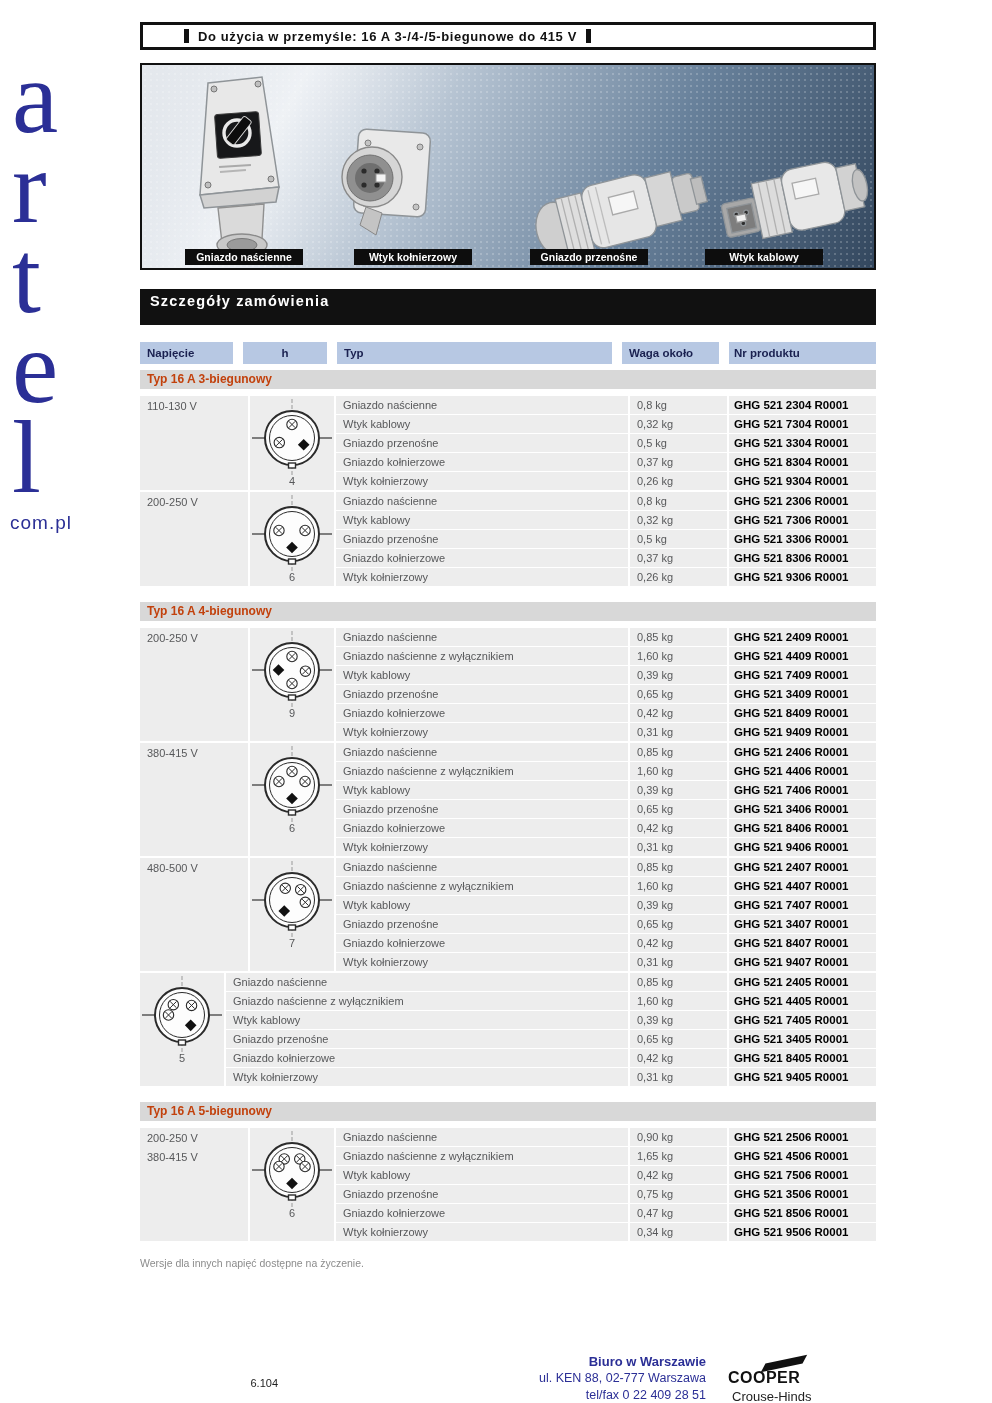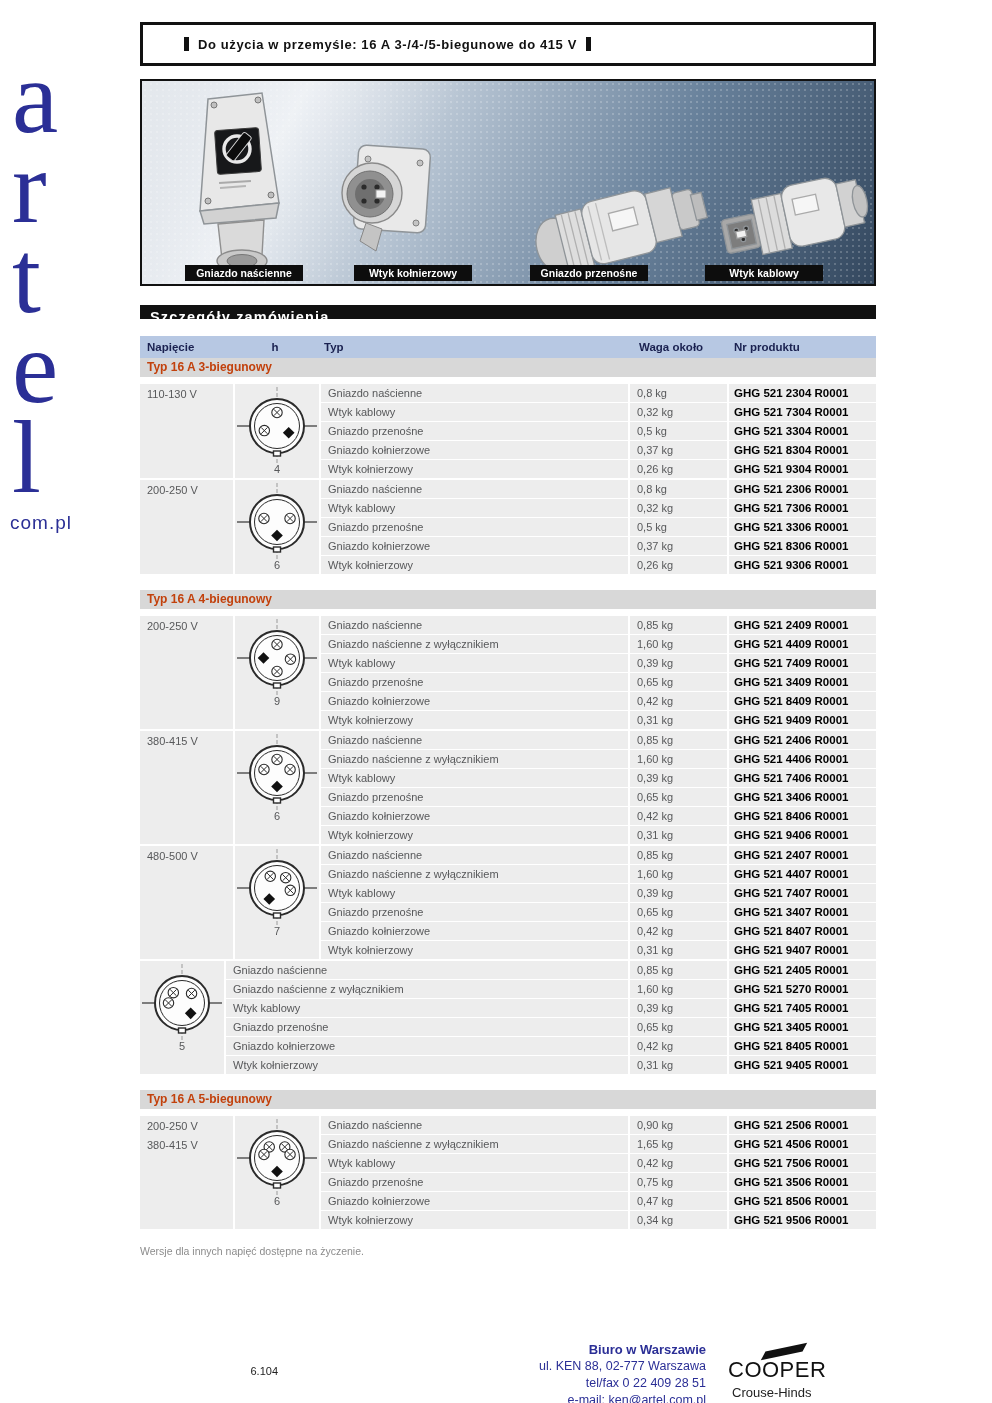--- a/index.html
+++ b/index.html
@@ -7,55 +7,55 @@
   body { position:relative; overflow:hidden; }
 
   
   .logo-col { position:absolute; left:6px; top:52px; width:86px; color:#2b2f96; }
   .logo-letter { font-family:"Liberation Serif", serif; font-size:104px; line-height:90px; height:90px; text-align:left; padding-left:6px; font-weight:400; }
   .logo-domain { font-size:19px; letter-spacing:1px; margin-top:10px; padding-left:4px; font-family:"Liberation Sans", sans-serif; }
 
   
   .main { position:absolute; left:140px; top:22px; width:736px; }
 
-  .note-box { border:3px solid #111; height:44px; display:flex; align-items:center; padding-left:32px; }
+  .note-box { border:3px solid #111; height:28px; display:flex; align-items:center; padding-left:32px; }
   .note-bar { display:inline-block; width:5px; height:14px; background:#111; margin:0 9px; }
   .note-text { font-size:13px; font-weight:bold; color:#111; letter-spacing:.6px; }
 
   
   .banner { position:relative; margin-top:13px; height:207px; border:2px solid #111;
     background:
       radial-gradient(rgba(255,255,255,.20) 1px, rgba(0,0,0,0) 1.5px),
       linear-gradient(118deg,#c3ccd7 0%,#e9edf2 20%,#aebdcd 42%,#68819b 68%,#33475e 100%);
     background-size:6px 6px, 100% 100%;
     overflow:hidden;
   }
   .banner-sheen { position:absolute; inset:0; background:linear-gradient(125deg, rgba(255,255,255,.55) 0%, rgba(255,255,255,0) 38%); }
   .prod { position:absolute; }
   .plabel { position:absolute; bottom:3px; height:16px; width:118px; background:#0d0d0d; color:#fff;
     font-size:10.5px; font-weight:bold; text-align:center; line-height:16px; }
   .pl0 { left:43px; } .pl1 { left:212px; } .pl2 { left:388px; } .pl3 { left:563px; }
 
   
-  .black-bar { margin-top:19px; height:14px; background:#111; color:#fff; font-size:14.5px; font-weight:bold;
+  .black-bar { margin-top:19px; height:36px; background:#111; color:#fff; font-size:14.5px; font-weight:bold;
     letter-spacing:1.2px; line-height:25px; padding-left:10px; }
 
   
   .table { margin-top:17px; }
-  .thead { display:flex; gap:0; height:22px; margin-bottom:0; }
+  .thead { display:flex; gap:10px; height:22px; margin-bottom:6px; }
   .th { background:#b7c8e3; color:#1a2150; font-weight:bold; font-size:11.5px; line-height:22px; }
   .th1 { width:93px; padding-left:7px; } .th2 { width:84px; text-align:center; }
   .th3 { flex:1; padding-left:7px; } .th4 { width:97px; padding-left:7px; } .th5 { width:147px; padding-left:5px; }
 
   .section { margin-bottom:16px; }
   .stitle { height:19px; background:#d8d8d8; font-size:12px; font-weight:bold; color:#c2410c;
     line-height:19px; padding-left:7px; margin-bottom:7px; }
 
   .group { display:flex; gap:2px; margin-bottom:2px; }
-  .vcell { width:93px; background:#ededed; padding:1px 0 0 7px; font-size:11px; color:#57585a; }
+  .vcell { width:108px; background:#ededed; padding:1px 0 0 7px; font-size:11px; color:#57585a; }
   .vline { height:19px; line-height:18px; }
   .hcell { width:84px; background:#ededed; position:relative; display:flex; justify-content:center; align-items:flex-start; }
   .hcell svg { margin-top:2px; }
   .hnum { position:absolute; top:76px; left:0; right:0; height:18px; text-align:center;
     font-size:11px; color:#57585a; line-height:18px; }
   .rows { flex:1; display:flex; flex-direction:column; gap:1px; }
   .trow { display:flex; gap:2px; height:18px; }
   .c3 { flex:1; background:#ededed; font-size:11px; color:#57585a; line-height:18px; padding-left:7px;
     white-space:nowrap; overflow:hidden; }
   .c4 { width:97px; background:#ededed; font-size:11px; color:#57585a; line-height:18px; padding-left:7px; }
@@ -65,21 +65,21 @@
 
   
   .footer { margin-top:84px; display:flex; color:#2b2f96; }
   .pagenum { width:138px; padding-top:24px; font-size:11px; color:#222;text-align:right; }
   .addr { width:250px; font-size:12.5px; line-height:17px; }
   .addr .name { font-weight:bold; font-size:13px; }
   .addr2 { flex:1; text-align:right; padding-right:22px; font-size:12.5px; line-height:17px; }
   .addr2 .name { font-weight:bold; font-size:13px; }
   .brand { width:148px; padding-top:16px; position:relative; color:#111; }
   .swoosh { position:absolute; top:6px; left:38px; width:36px; height:9px; background:#111; transform:skewX(-38deg) rotate(-14deg); }
-  .cooper { font-size:22px; font-weight:400; letter-spacing:.5px; display:inline-block; }
+  .cooper { font-size:16px; font-weight:700; letter-spacing:.5px; display:inline-block; }
   .crouse { font-size:13px; font-weight:bold; color:#222; display:inline-block; margin-left:4px; font-weight:normal; }
 </style>
 </head>
 <body>
 
 <div class="logo-col">
   <div id="logo-letters">
       <div class="logo-letter">a</div>
       <div class="logo-letter">r</div>
       <div class="logo-letter">t</div>
@@ -492,21 +492,21 @@
             </div>
             <div class="rows">
               <div class="trow">
                 <div class="c3">Gniazdo naścienne</div>
                 <div class="c4">0,85 kg</div>
                 <div class="c5">GHG 521 2405 R0001</div>
               </div>
               <div class="trow">
                 <div class="c3">Gniazdo naścienne z wyłącznikiem</div>
                 <div class="c4">1,60 kg</div>
-                <div class="c5">GHG 521 5270 R0001</div>
+                <div class="c5">GHG 521 4405 R0001</div>
               </div>
               <div class="trow">
                 <div class="c3">Wtyk kablowy</div>
                 <div class="c4">0,39 kg</div>
                 <div class="c5">GHG 521 7405 R0001</div>
               </div>
               <div class="trow">
                 <div class="c3">Gniazdo przenośne</div>
                 <div class="c4">0,65 kg</div>
                 <div class="c5">GHG 521 3405 R0001</div>

